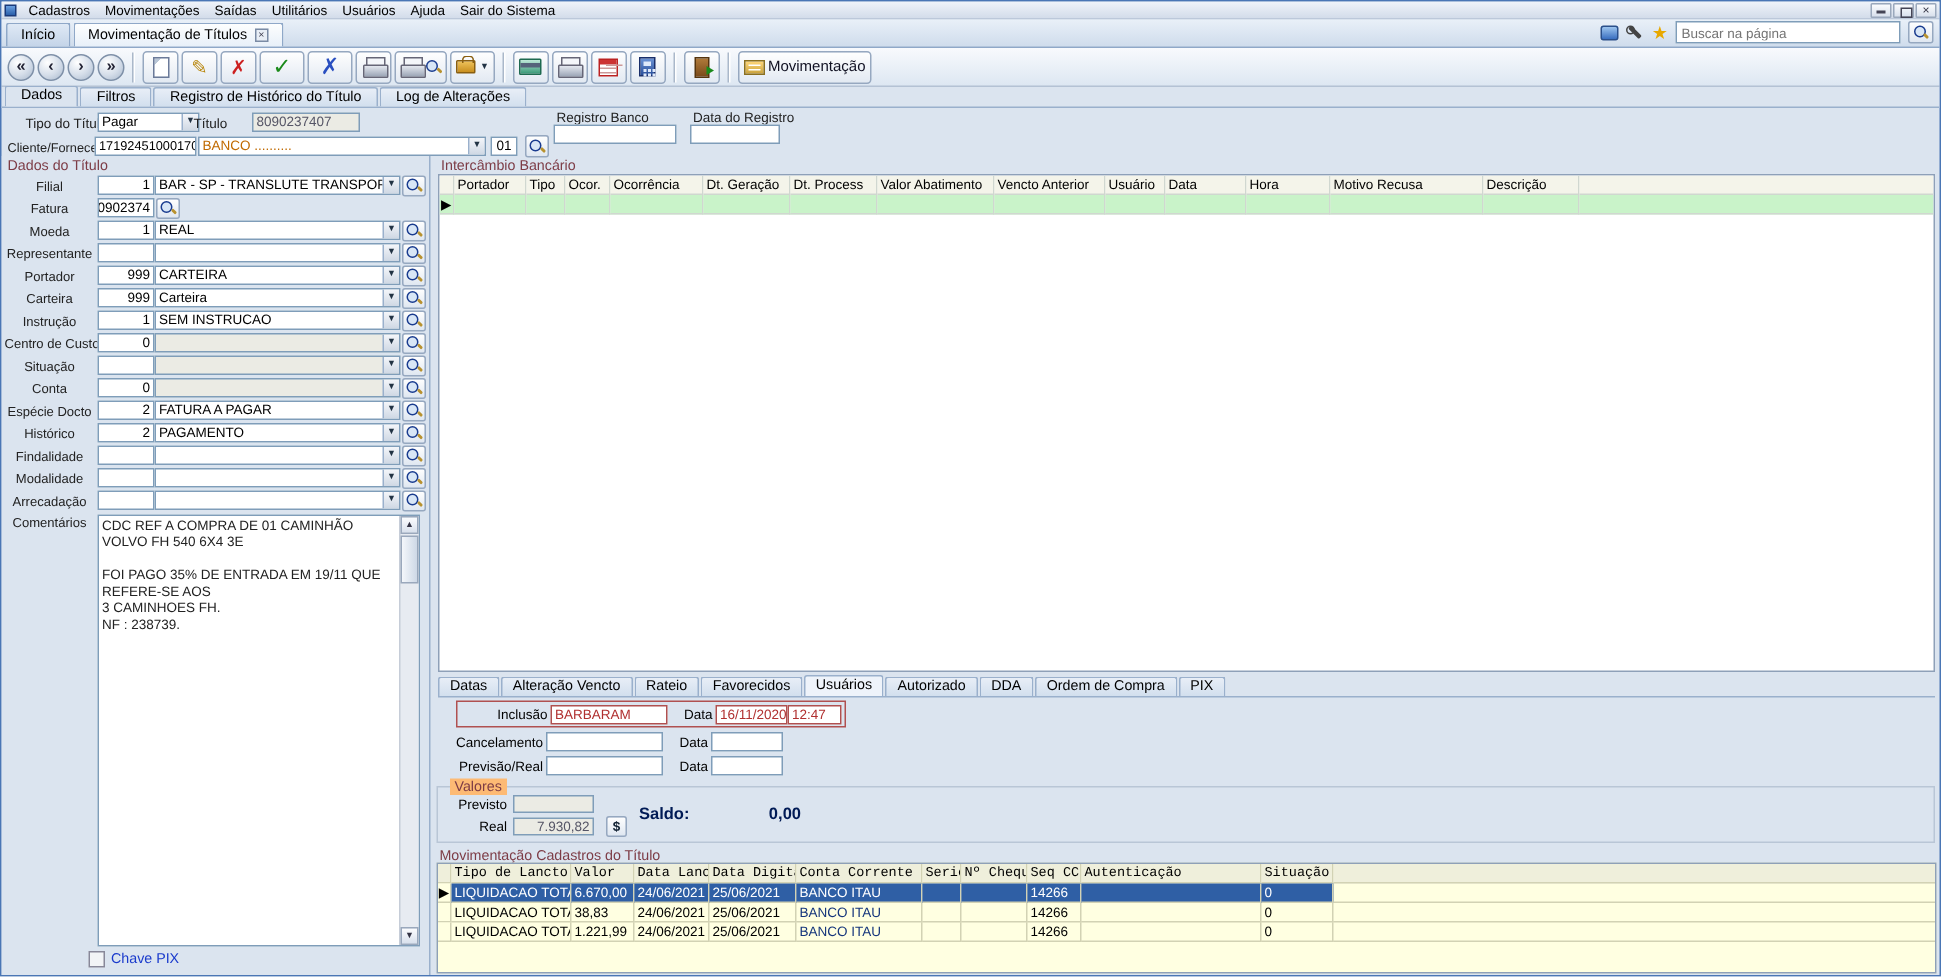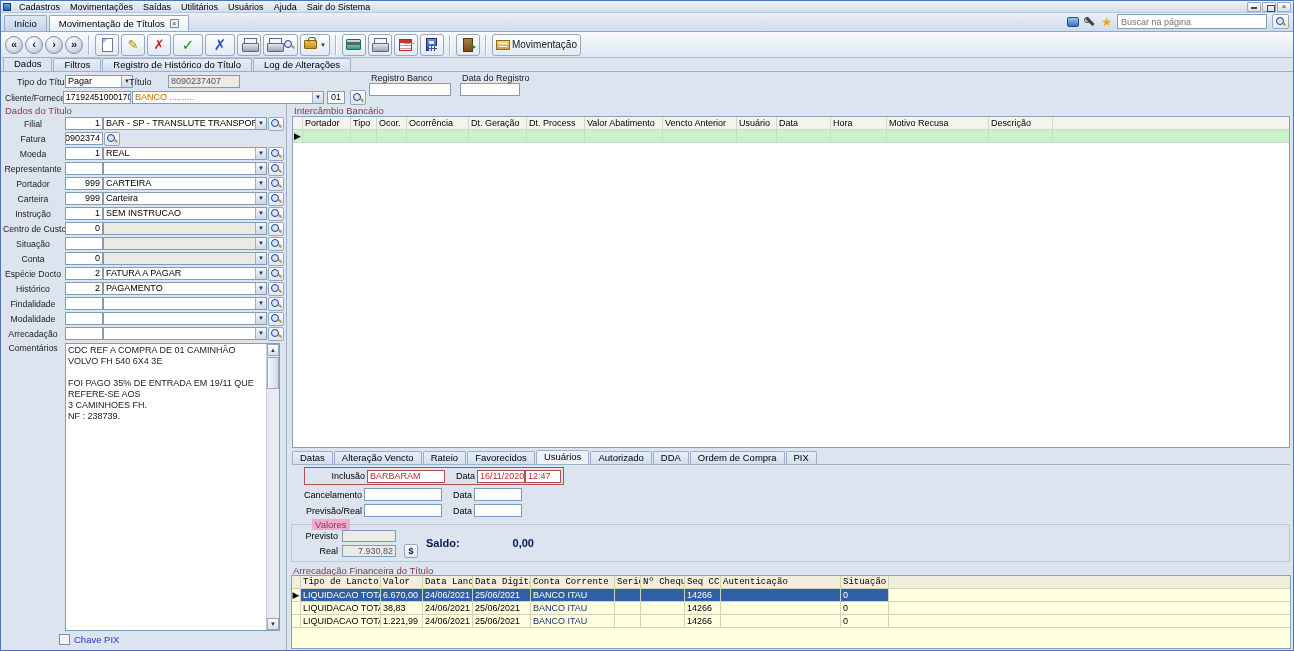--- a/index.html
+++ b/index.html
@@ -127,21 +127,21 @@
   .ulabel{width:58px;text-align:right;margin-right:2px;font-size:9px;white-space:nowrap;}
   .ulabel2{width:24px;margin-left:6px;}
   .ubox{height:13px;font-size:9px;}
   .ubox.user{width:78px;}
   .ubox.date{width:48px;}
   .ubox.time{width:36px;}
   .urow.hl{border:1px solid #b05050;padding:1px 2px;height:18px;}
   .urow.hl .ubox{border-color:#b05050;color:#b03030;}
 
   .valores{position:absolute;left:3px;right:3px;top:420px;height:38px;border:1px solid #b9c6d6;background:#dbe4ef;}
-  .val-title{position:absolute;top:-6px;left:20px;background:#f9a8d4;padding:0 3px;}
+  .val-title{position:absolute;top:-6px;left:8px;background:#fdba74;padding:0 3px;}
   .vlabel{position:absolute;font-size:9px;text-align:right;width:40px;white-space:nowrap;}
   .vinput{position:absolute;width:54px;height:12px;}
   .vinput.num{justify-content:flex-end;}
   .moneybtn{position:absolute;left:112px;top:19px;width:14px;height:14px;background:linear-gradient(#fefefe,#dfe7f1);border:1px solid #96a8c0;border-radius:2px;font-size:9px;font-weight:bold;display:inline-flex;align-items:center;justify-content:center;color:#123;}
   .saldo-label{position:absolute;left:134px;top:12px;font-weight:bold;font-size:11px;color:#001a55;}
   .saldo-value{position:absolute;left:196px;top:12px;width:46px;text-align:right;font-weight:bold;font-size:11px;color:#001a55;}
 
   .mov-title{position:absolute;top:461px;left:5px;}
   .mtable{position:absolute;left:3px;right:2px;top:471px;bottom:1px;background:#ffffe1;border:1px solid #8ea0b8;overflow:hidden;}
   .mtable .grow>span{border-color:#d2d2b4;}
@@ -543,21 +543,21 @@
       <span class="group-label val-title">Valores</span>
       <span class="vlabel" style="left:6px;top:6px;">Previsto</span>
       <span class="inpt gray vinput" style="left:50px;top:5px;"></span>
       <span class="vlabel" style="left:6px;top:21px;">Real</span>
       <span class="inpt gray vinput num" style="left:50px;top:20px;">7.930,82</span>
       <span class="moneybtn">$</span>
       <span class="saldo-label">Saldo:</span>
       <span class="saldo-value">0,00</span>
     </div>
 
-    <span class="group-label mov-title">Arrecadação Financeira do Título</span>
+    <span class="group-label mov-title">Movimentação Cadastros do Título</span>
     <div class="mtable">
         <div class="grow ghead">
           <span class="gmarker"></span>
           <span class="gcell" style="width: 80px;">Tipo de Lancto</span>
           <span class="gcell" style="width: 42px;">Valor</span>
           <span class="gcell" style="width: 50px;">Data Lancto</span>
           <span class="gcell" style="width: 58px;">Data Digitação</span>
           <span class="gcell" style="width: 84px;">Conta Corrente</span>
           <span class="gcell" style="width: 26px;">Serie</span>
           <span class="gcell" style="width: 44px;">Nº Cheque</span>

